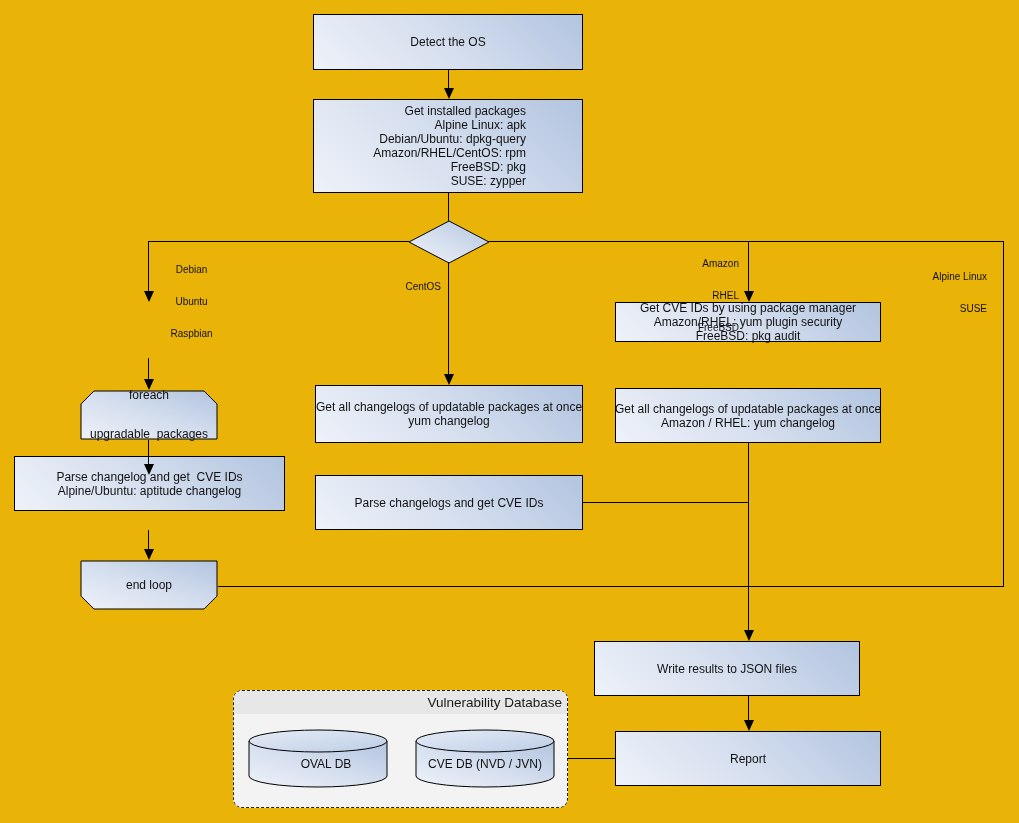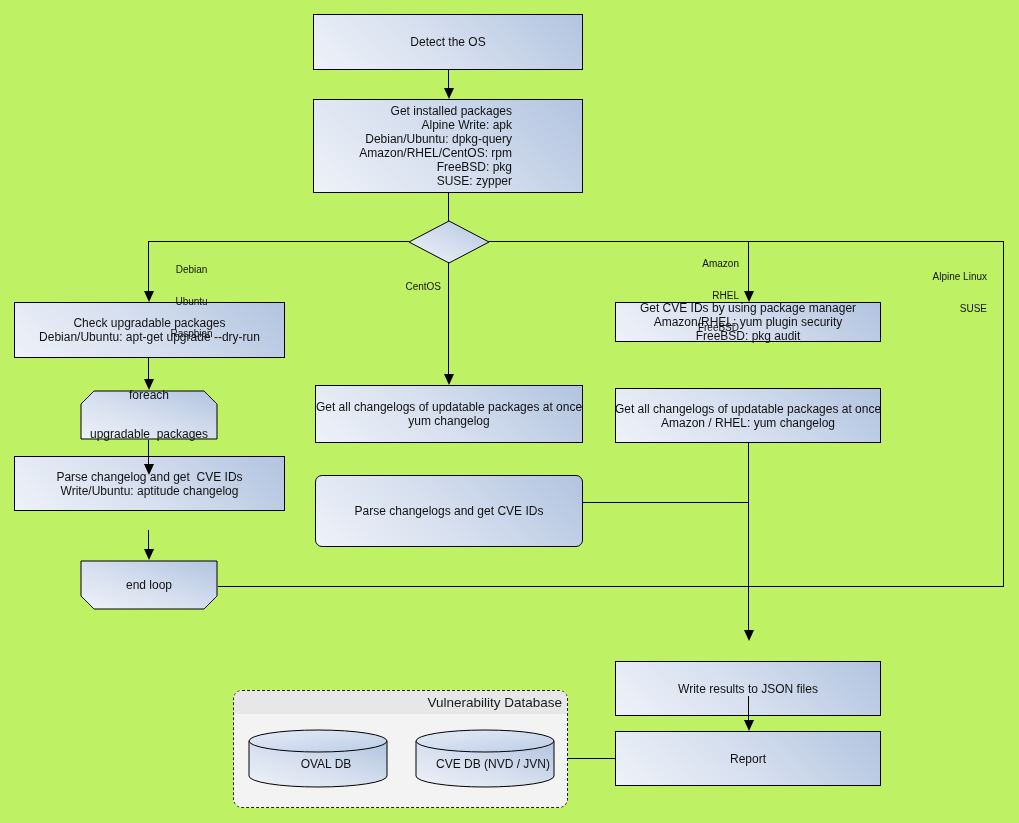--- a/index.html
+++ b/index.html
@@ -1,28 +1,28 @@
 <!DOCTYPE html>
 <html><head>
 <meta charset="utf-8">
 <style>
   html,body{margin:0;padding:0;background:#ffffff;}
   .canvas{
-    position:relative;width:1019px;height:823px;background:#bef264;
+    position:relative;width:1019px;height:823px;background:#eab308;
     font-family:"Liberation Sans",sans-serif;color:#111;overflow:hidden;
   }
   .box{
     position:absolute;box-sizing:border-box;
     border:1px solid #000;
     background:linear-gradient(45deg,#eef2f9 0%,#d7e0ef 45%,#b2c4e0 100%);
     display:flex;flex-direction:column;justify-content:center;align-items:center;
     font-size:12px;line-height:14px;text-align:center;
   }
   .box span{white-space:pre;display:block;}
-  .box.right-text{align-items:flex-end;padding-right:70px;text-align:right;}
+  .box.right-text{align-items:flex-end;padding-right:56px;text-align:right;}
   .shape{position:absolute;}
   .shape-label{
     position:absolute;display:flex;flex-direction:column;justify-content:center;align-items:center;
     font-size:12px;line-height:15px;text-align:center;pointer-events:none;
   }
   .shape-label span{white-space:pre;display:block;}
   .lh{position:absolute;height:1px;background:#000;}
   .lv{position:absolute;width:1px;background:#000;}
   .arr{
     position:absolute;width:0;height:0;
@@ -69,58 +69,54 @@
       </linearGradient>
     </defs>
   </svg>
 
   <div class="box" style="left:313px;top:14px;width:270px;height:56px;">
     <span>Detect the OS</span>
   </div>
 
   <div class="box right-text" style="left:313px;top:99px;width:270px;height:94px;">
     <span>Get installed packages</span>
-    <span>Alpine Write: apk</span>
+    <span>Alpine Linux: apk</span>
     <span>Debian/Ubuntu: dpkg-query</span>
     <span>Amazon/RHEL/CentOS: rpm</span>
     <span>FreeBSD: pkg</span>
     <span>SUSE: zypper</span>
   </div>
 
-  <div class="box" style="left:14px;top:302px;width:271px;height:56px;">
-    <span>Check upgradable packages</span>
-    <span>Debian/Ubuntu: apt-get upgrade --dry-run</span>
-  </div>
 
   <div class="box" style="left:14px;top:456px;width:271px;height:55px;">
     <span>Parse changelog and get  CVE IDs</span>
-    <span>Write/Ubuntu: aptitude changelog</span>
+    <span>Alpine/Ubuntu: aptitude changelog</span>
   </div>
 
   <div class="box" style="left:315px;top:385px;width:268px;height:58px;">
     <span>Get all changelogs of updatable packages at once</span>
     <span>yum changelog</span>
   </div>
 
-  <div class="box" style="left:315px;top:475px;width:268px;height:72px;border-radius:7px;">
+  <div class="box" style="left:315px;top:475px;width:268px;height:55px;">
     <span>Parse changelogs and get CVE IDs</span>
   </div>
 
   <div class="box" style="left:615px;top:302px;width:266px;height:40px;">
     <span>Get CVE IDs by using package manager</span>
     <span>Amazon/RHEL: yum plugin security</span>
     <span>FreeBSD: pkg audit</span>
   </div>
 
   <div class="box" style="left:615px;top:388px;width:266px;height:55px;">
     <span>Get all changelogs of updatable packages at once</span>
     <span>Amazon / RHEL: yum changelog</span>
   </div>
 
-  <div class="box" style="left:615px;top:641px;width:266px;height:55px;margin-top:20px;">
+  <div class="box" style="left:594px;top:641px;width:266px;height:55px;">
     <span>Write results to JSON files</span>
   </div>
 
   <div class="box" style="left:615px;top:731px;width:266px;height:55px;">
     <span>Report</span>
   </div>
 
   <svg class="shape" style="left:408px;top:220px;" width="82" height="44">
     <polygon points="1,22 41,1 81,22 41,43" fill="url(#gblue)" stroke="#000" stroke-width="1"></polygon>
   </svg>
@@ -213,17 +209,17 @@
     <ellipse cx="70" cy="12" rx="69" ry="11" fill="url(#gtop)" stroke="#000" stroke-width="1"></ellipse>
   </svg>
   <div class="cyl-label" style="left:248px;top:729px;width:156px;height:60px;">
     <span>OVAL DB</span>
   </div>
 
   <svg class="cyl" style="left:415px;top:729px;" width="140" height="60">
     <path d="M1 12 L1 47 A69 11 0 0 0 139 47 L139 12" fill="url(#gblue)" stroke="#000" stroke-width="1"></path>
     <ellipse cx="70" cy="12" rx="69" ry="11" fill="url(#gtop)" stroke="#000" stroke-width="1"></ellipse>
   </svg>
-  <div class="cyl-label" style="left:415px;top:729px;width:140px;height:60px;margin-left:8px;">
+  <div class="cyl-label" style="left:415px;top:729px;width:140px;height:60px;">
     <span>CVE DB (NVD / JVN)</span>
   </div>
 
 </div>
 
 </body></html>

